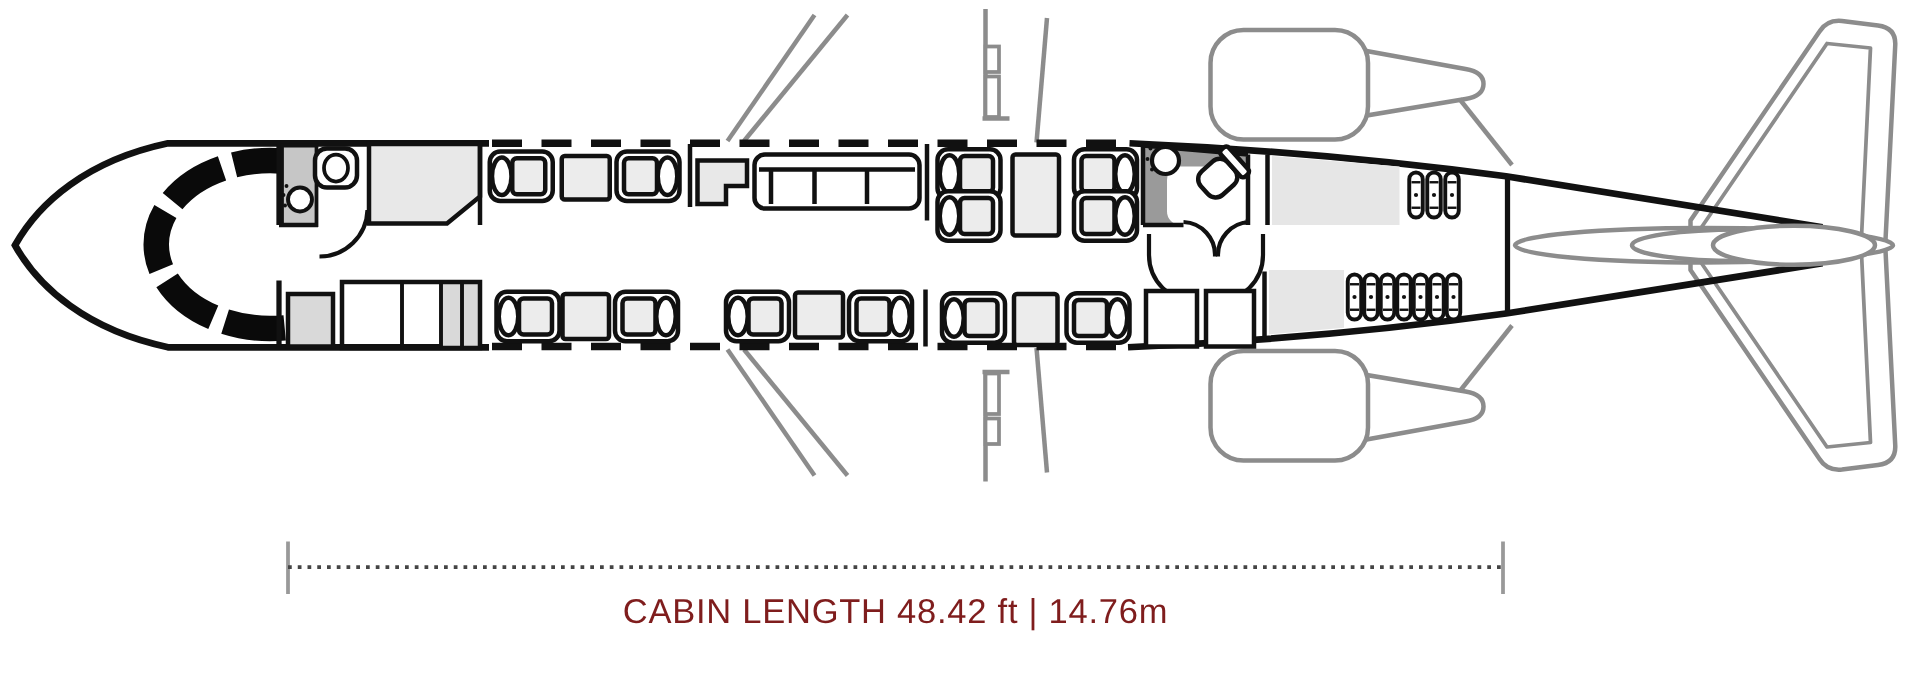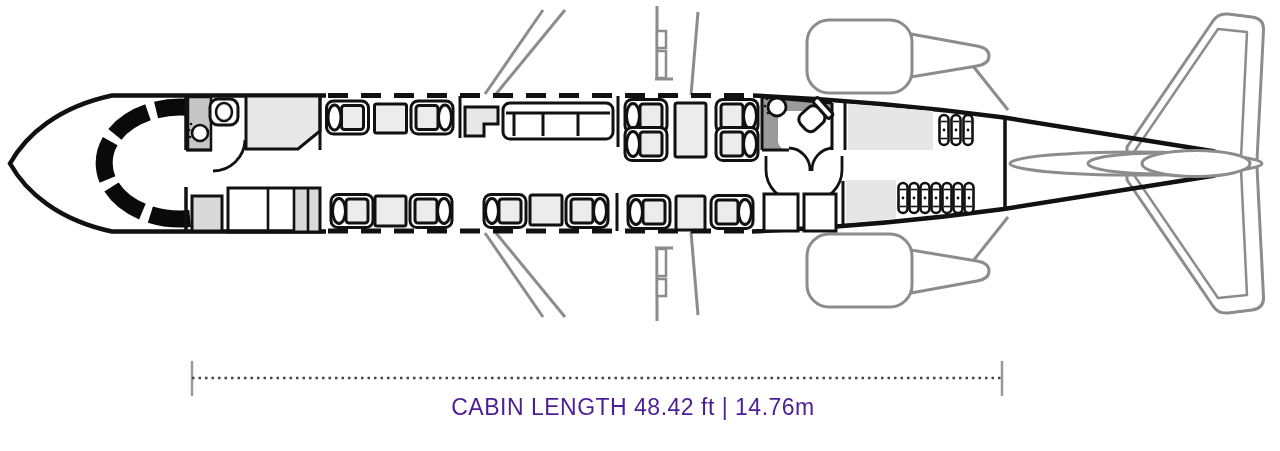--- a/index.html
+++ b/index.html
@@ -1,20 +1,20 @@
 <!DOCTYPE html>
 <html><head>
 <meta charset="utf-8">
 <style>
   html,body{margin:0;padding:0;background:#ffffff;}
   .stage{position:relative;width:1280px;height:451px;background:#fff;overflow:hidden;
          font-family:"Liberation Sans", sans-serif;}
   .stage svg{display:block;position:absolute;left:0;top:0;}
   .caption{position:absolute;left:0;top:394px;width:1194px;text-align:center;
-           font-size:23px;letter-spacing:.5px;color:#4c1d95;font-weight:400;margin-left:36px;}
+           font-size:23px;letter-spacing:.5px;color:#7f1d1d;font-weight:400;}
 </style>
 </head>
 <body>
 
 <div class="stage">
 <svg width="1280" height="451" viewBox="0 0 1280 451">
   <defs>
     <g id="seatR">
       <rect x="-21" y="-16.5" width="42" height="33" rx="7" fill="#fff" stroke="#111" stroke-width="3"></rect>
       <ellipse cx="-13" cy="0" rx="6.5" ry="12.5" fill="#fff" stroke="#111" stroke-width="3"></ellipse>

